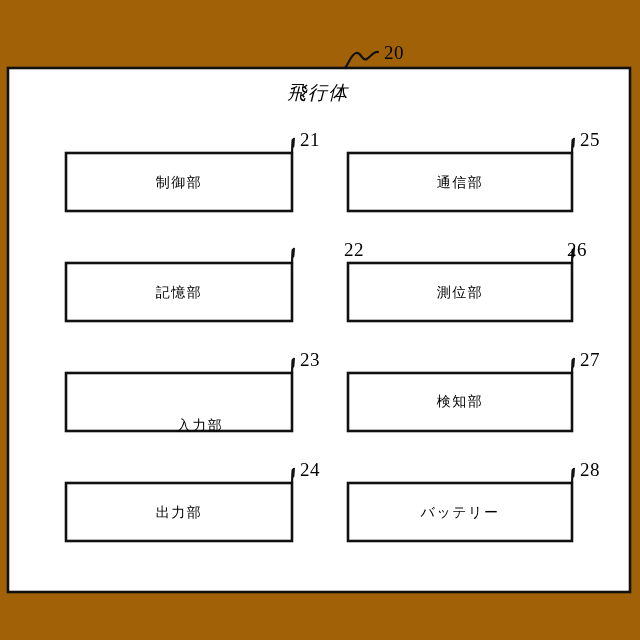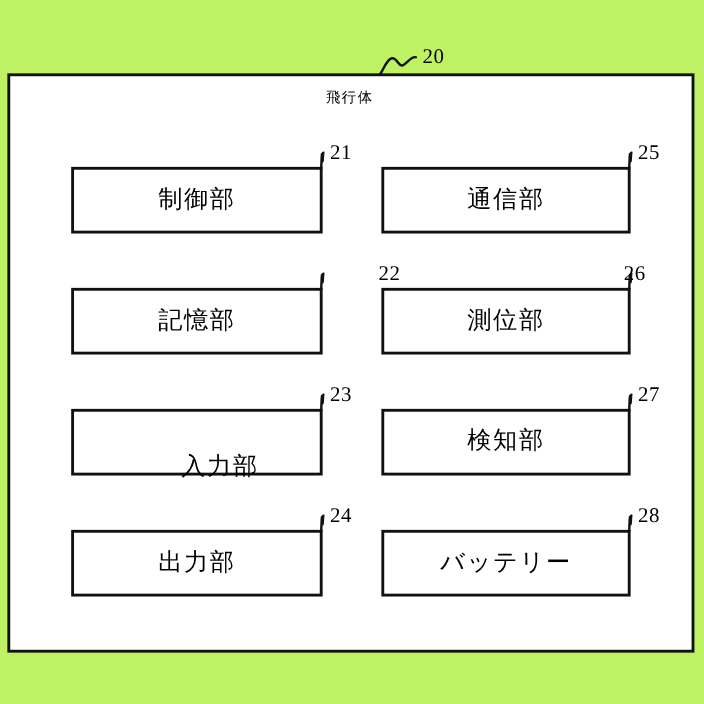--- a/index.html
+++ b/index.html
@@ -8,21 +8,21 @@
     padding: 0;
     background: #ffffff;
   }
   body {
     font-family: "Liberation Sans", "DejaVu Sans", sans-serif;
   }
   #figure-root {
     position: relative;
     width: 640px;
     height: 640px;
-    background: #bef264;
+    background: #a16207;
     overflow: hidden;
     text-align: center;
   }
   #figure-svg {
     position: absolute;
     left: 0;
     top: 0;
     width: 640px;
     height: 640px;
     display: block;
@@ -31,27 +31,28 @@
   .fig-text {
     position: absolute;
     margin: 0;
     padding: 0;
     color: #000000;
     white-space: nowrap;
     line-height: 1;
   }
   .system-title {
     font-family: "DejaVu Sans", "Liberation Sans", sans-serif;
-    font-size: 13px;
+    font-size: 19px;
     letter-spacing: 1.5px;
     transform: translate(-50%, 0);
+    font-style: italic;
   }
   .block-label {
     font-family: "DejaVu Sans", "Liberation Sans", sans-serif;
-    font-size: 22px;
+    font-size: 14px;
     letter-spacing: 1.5px;
     transform: translate(-50%, -50%);
   }
   .ref-number {
     font-family: "Liberation Serif", "DejaVu Serif", serif;
     font-size: 19px;
     letter-spacing: 0.5px;
     transform: translate(0, -50%);
   }
 </style>

